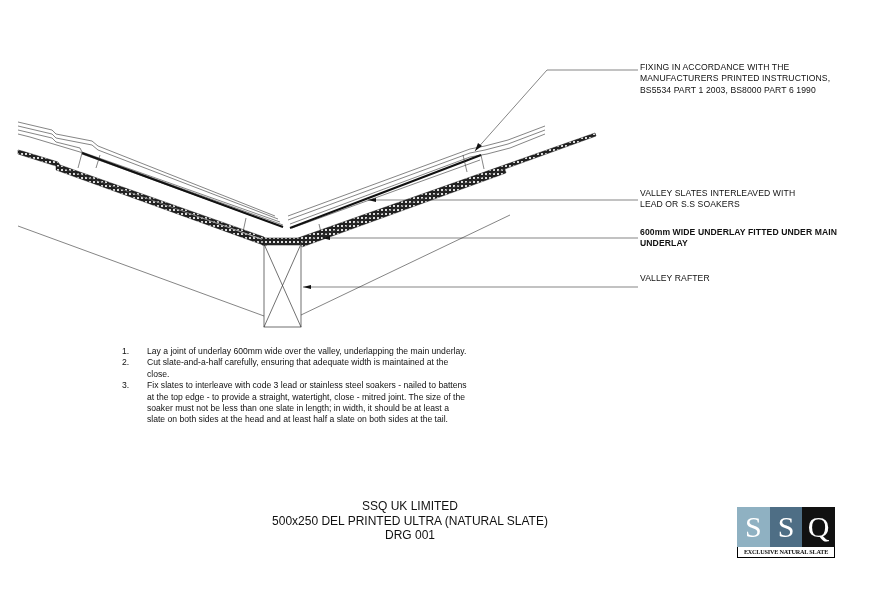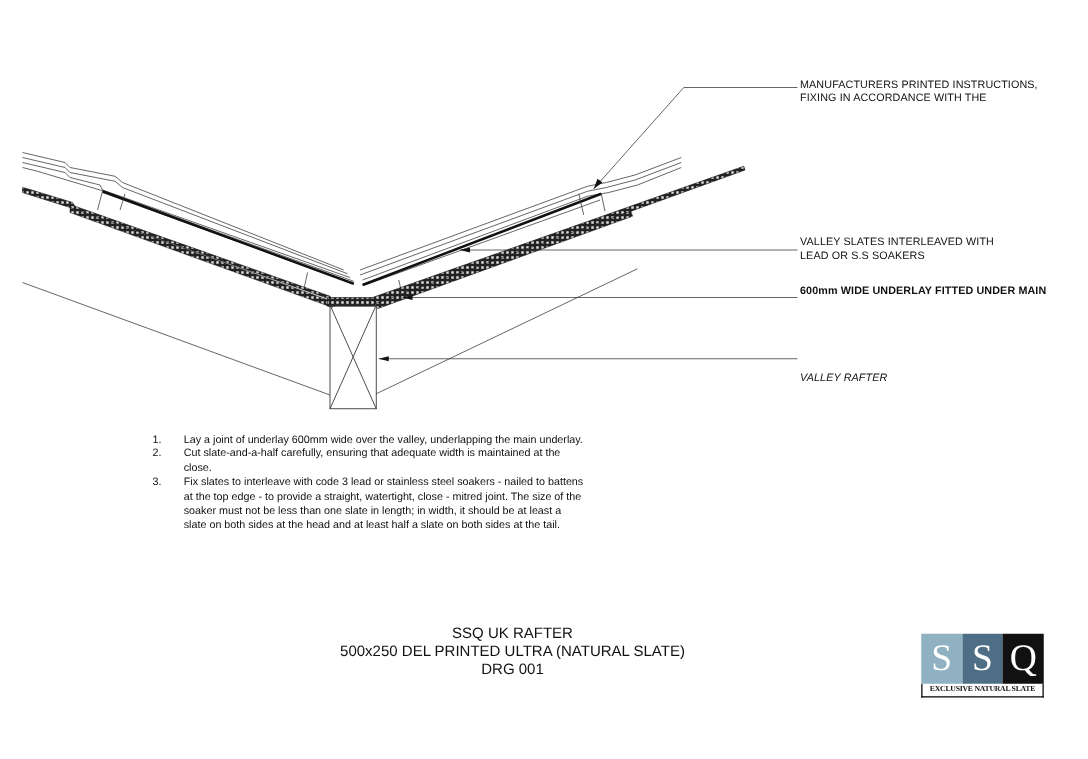--- a/index.html
+++ b/index.html
@@ -4,21 +4,21 @@
   <style>
     html, body { margin: 0; padding: 0; background: #ffffff; }
     body { width: 870px; height: 607px; position: relative; overflow: hidden;
       font-family: "Liberation Sans", sans-serif; color: #111; }
     svg.drawing { position: absolute; left: 0; top: 0; }
     .callout { position: absolute; left: 640px; font-size: 8.6px; line-height: 11.3px;
       text-transform: uppercase; letter-spacing: 0.1px; white-space: nowrap; }
     #callout-fixing { top: 62px; }
     #callout-slates { top: 188px; }
     #callout-underlay { top: 227px; font-weight: bold; }
-    #callout-rafter { top: 297px; font-style: italic; }
+    #callout-rafter { top: 273px; }
     .notes { position: absolute; left: 122px; top: 346px; width: 345px; font-size: 8.6px; line-height: 11.4px; }
     .note { display: flex; }
     .note-num { width: 25px; flex: none; }
     .note-text { flex: 1; }
     .title-block { position: absolute; left: 240px; top: 499px; width: 340px; text-align: center;
       font-size: 12px; line-height: 14.5px; }
     .logo { position: absolute; left: 737px; top: 507px; width: 98px; height: 52px; }
     .logo-row { display: flex; height: 40px; }
     .logo-cell { flex: 1; display: flex; align-items: center; justify-content: center;
       font-family: "Liberation Serif", serif; font-size: 30px; color: #fff; }
@@ -92,29 +92,31 @@
   </g>
   <g fill="#111">
     <polygon points="475,151 478,143 482,146"></polygon>
     <polygon points="368,200 376,198 376,202"></polygon>
     <polygon points="322,238 330,236 330,240"></polygon>
     <polygon points="303,287 311,285 311,289"></polygon>
   </g>
 </svg>
 
 <div class="callout" id="callout-fixing">
+  <div>FIXING IN ACCORDANCE  WITH THE</div>
   <div>MANUFACTURERS  PRINTED INSTRUCTIONS,</div>
-  <div>FIXING IN ACCORDANCE  WITH THE</div>
+  <div>BS5534 PART 1 2003, BS8000 PART 6 1990</div>
 </div>
 <div class="callout" id="callout-slates">
   <div>VALLEY SLATES INTERLEAVED WITH</div>
   <div>LEAD OR S.S SOAKERS</div>
 </div>
 <div class="callout" id="callout-underlay" style="text-transform:none">
   <div>600mm WIDE UNDERLAY FITTED UNDER MAIN</div>
+  <div>UNDERLAY</div>
 </div>
 <div class="callout" id="callout-rafter">
   <div>VALLEY RAFTER</div>
 </div>
 
 <div class="notes">
   <div class="note">
     <span class="note-num">1.</span>
     <span class="note-text">Lay a joint of underlay 600mm wide over the valley, underlapping the main underlay.</span>
   </div>
@@ -122,21 +124,21 @@
     <span class="note-num">2.</span>
     <span class="note-text">Cut slate-and-a-half carefully, ensuring that adequate width is maintained at the close.</span>
   </div>
   <div class="note">
     <span class="note-num">3.</span>
     <span class="note-text">Fix slates to interleave with code 3 lead or stainless steel soakers - nailed to battens at the top edge - to provide a straight, watertight, close - mitred joint. The size of the soaker must not be less than one slate in length; in width, it should be at least a slate on both sides at the head and at least half a slate on both sides at the tail.</span>
   </div>
 </div>
 
 <div class="title-block">
-  <div>SSQ UK RAFTER</div>
+  <div>SSQ UK LIMITED</div>
   <div>500x250 DEL PRINTED ULTRA (NATURAL SLATE)</div>
   <div>DRG 001</div>
 </div>
 
 <div class="logo">
   <div class="logo-row">
     <div class="logo-cell" style="background:#8fb1c2">S</div>
     <div class="logo-cell" style="background:#4e6e85">S</div>
     <div class="logo-cell" style="background:#111111">Q</div>
   </div>

